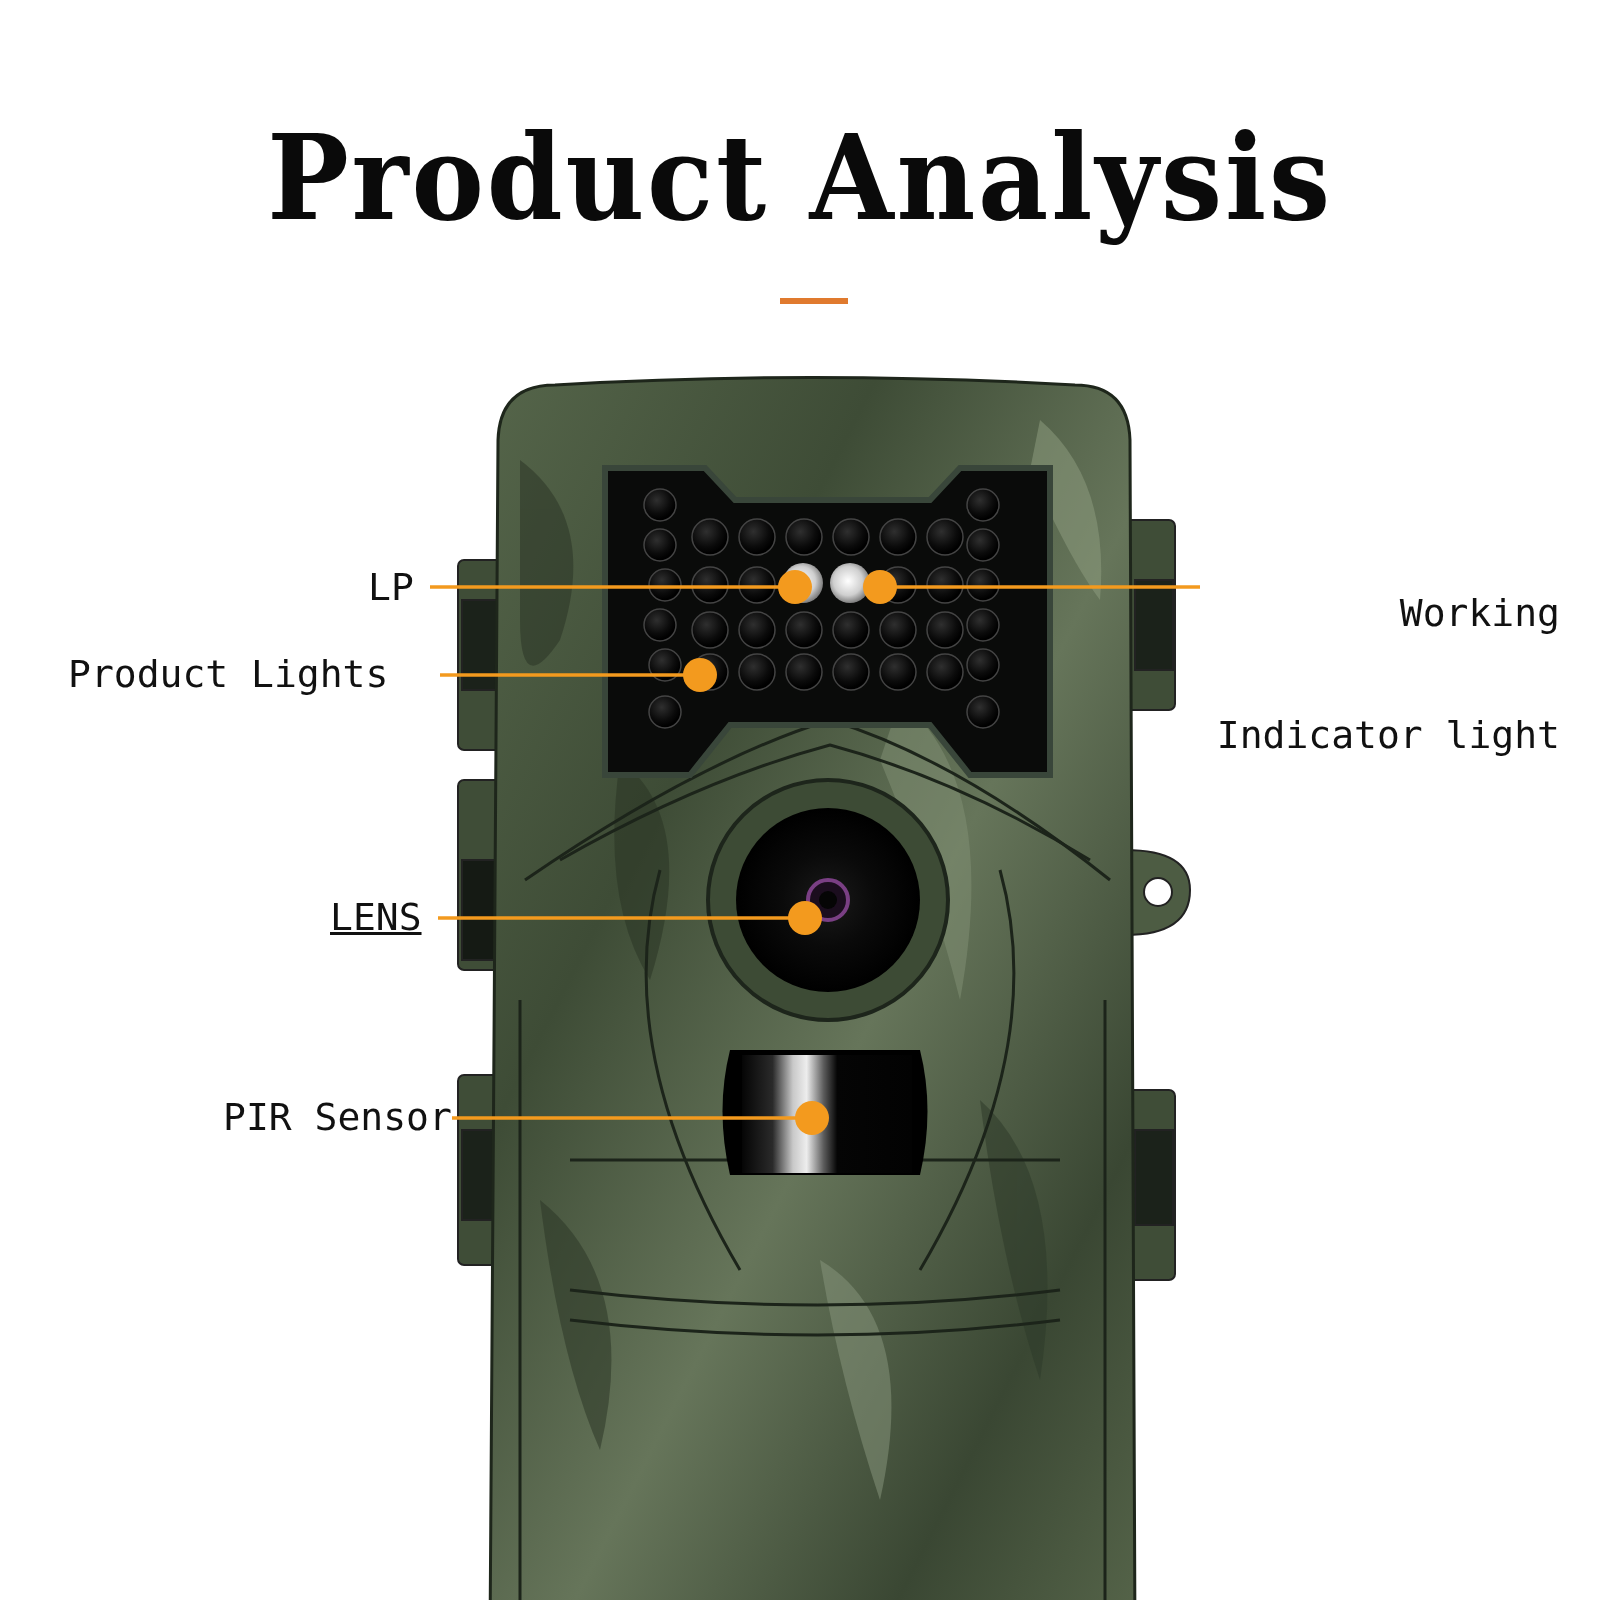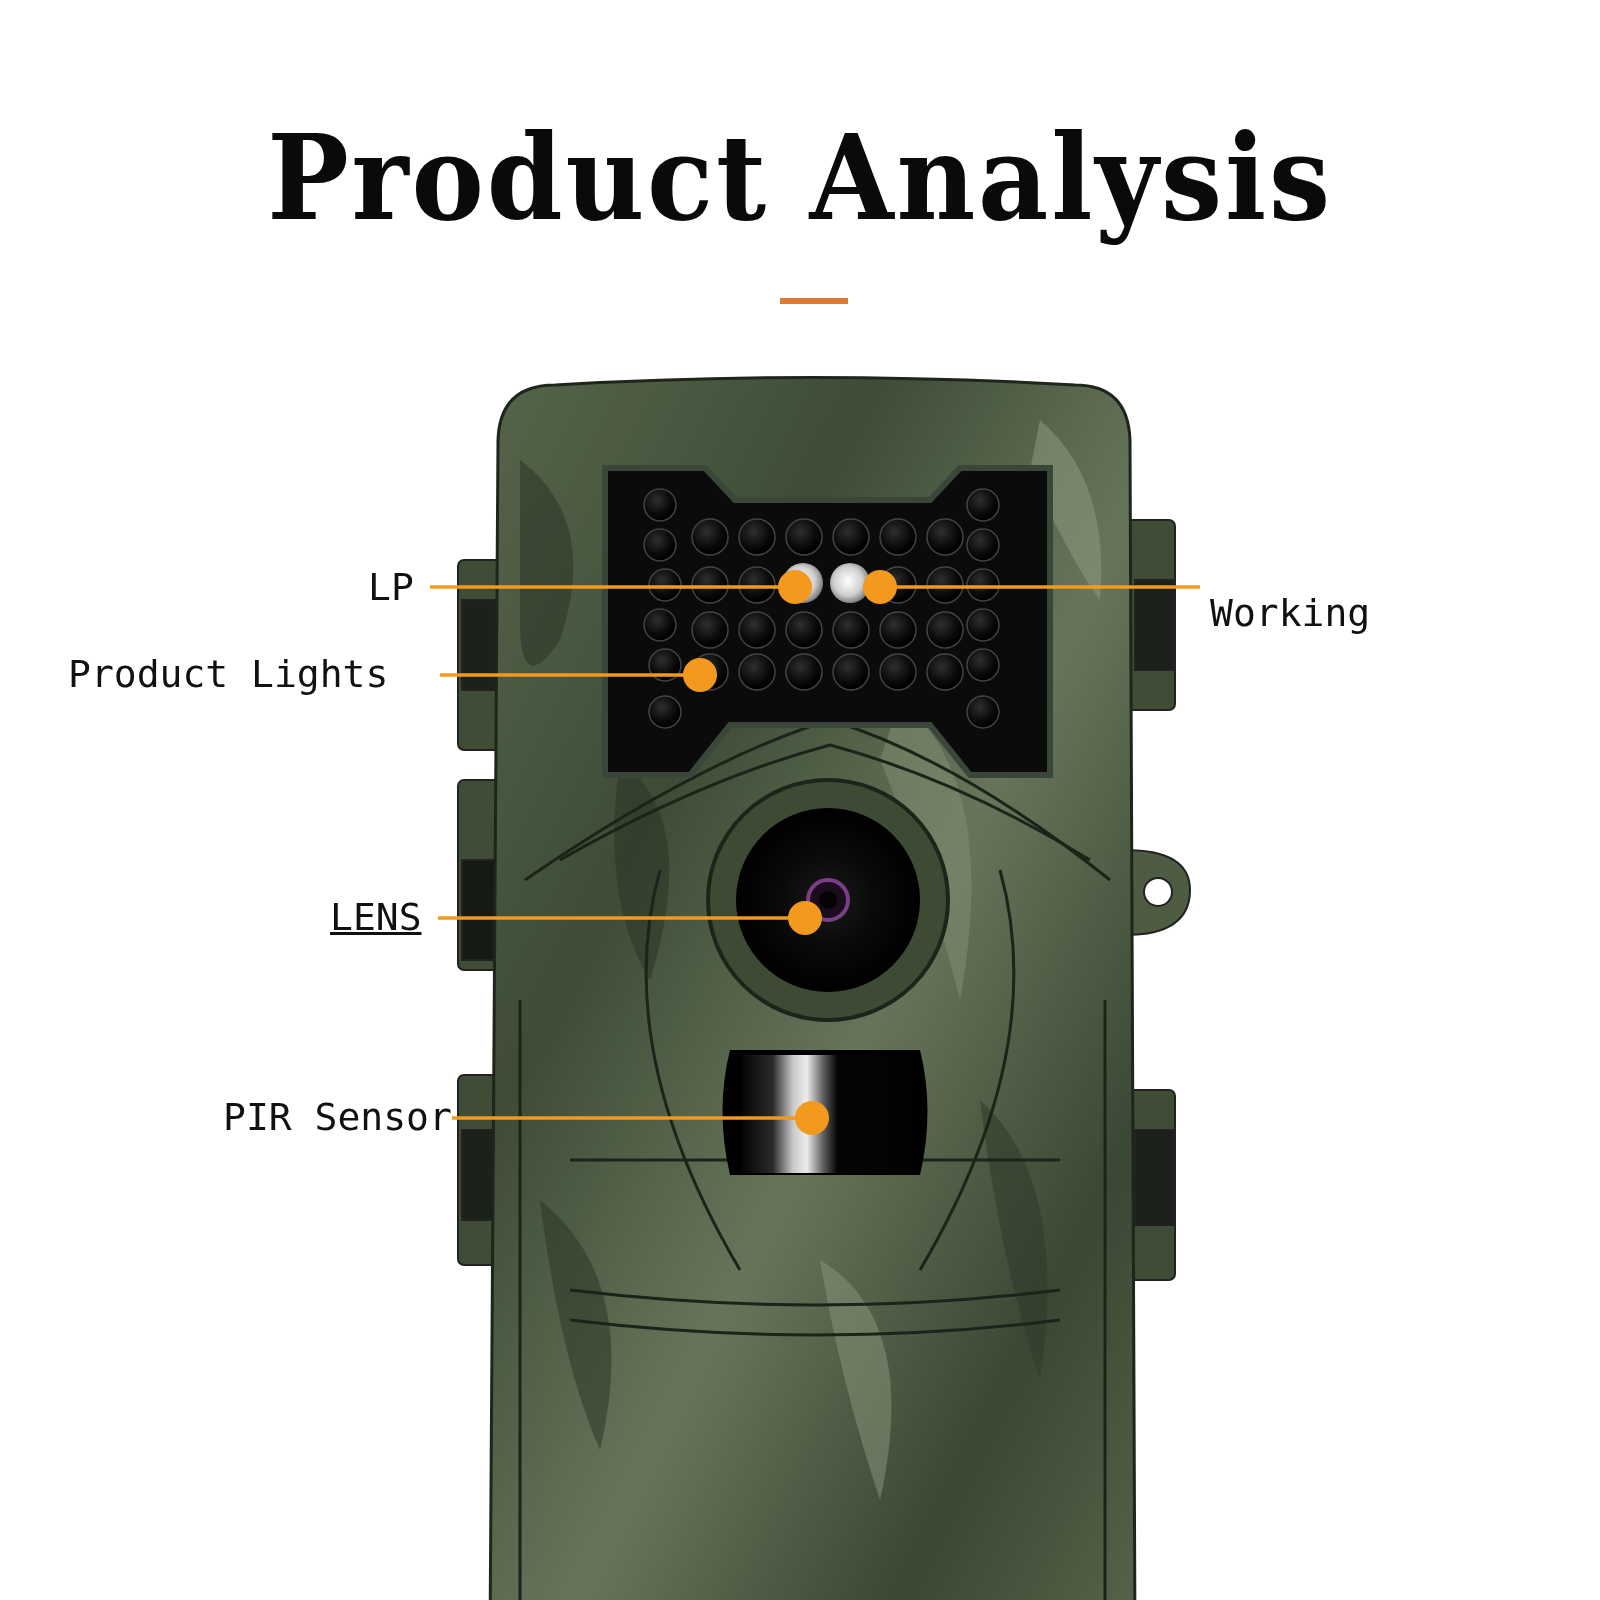--- a/index.html
+++ b/index.html
@@ -3,21 +3,21 @@
 <meta charset="utf-8">
 <style>
   html, body { margin:0; padding:0; background:#ffffff; }
   body { width:1600px; height:1600px; position:relative; overflow:hidden; font-family:"DejaVu Sans Mono", monospace; }
   .title { position:absolute; left:0; top:108px; width:1600px; text-align:center;
     font-family:"DejaVu Serif", "Liberation Serif", serif; font-size:118px; font-weight:bold; color:#0a0a0a;
     letter-spacing:3px; transform:scaleX(0.92); }
   .title-rule { position:absolute; left:780px; top:298px; width:68px; height:6px; }
   .camera { position:absolute; left:0; top:0; width:1600px; height:1600px; }
   .label { position:absolute; font-family:"DejaVu Sans Mono", "Liberation Mono", monospace; color:#111; font-size:38px; white-space:pre; line-height:1; }
-  .label.right { text-align:left; }
+  .label.right { text-align:right; }
 </style>
 </head>
 <body>
 
 <div class="title">Product Analysis</div>
 <div class="title-rule" style="background:#e07a2e;"></div>
 
 <svg class="camera" viewBox="0 0 1600 1600" xmlns="http://www.w3.org/2000/svg">
   <defs>
     <linearGradient id="camo" x1="0" y1="0" x2="1" y2="1">
@@ -164,13 +164,14 @@
     <circle cx="880" cy="587" r="17" stroke="none"></circle>
   </g>
 </svg>
 
 <div class="label" style="left:368px; top:568px;">LP</div>
 <div class="label" style="left:68px; top:655px;">Product Lights</div>
 <div class="label" style="left:330px; top:898px;text-decoration:underline;">LENS</div>
 <div class="label" style="left:223px; top:1098px;">PIR Sensor</div>
 <div class="label right" style="left:1210px; top:518px; width:350px;">
   <div>Working</div>
+  <div style="margin-top:8px;">Indicator light</div>
 </div>
 
 </body></html>

